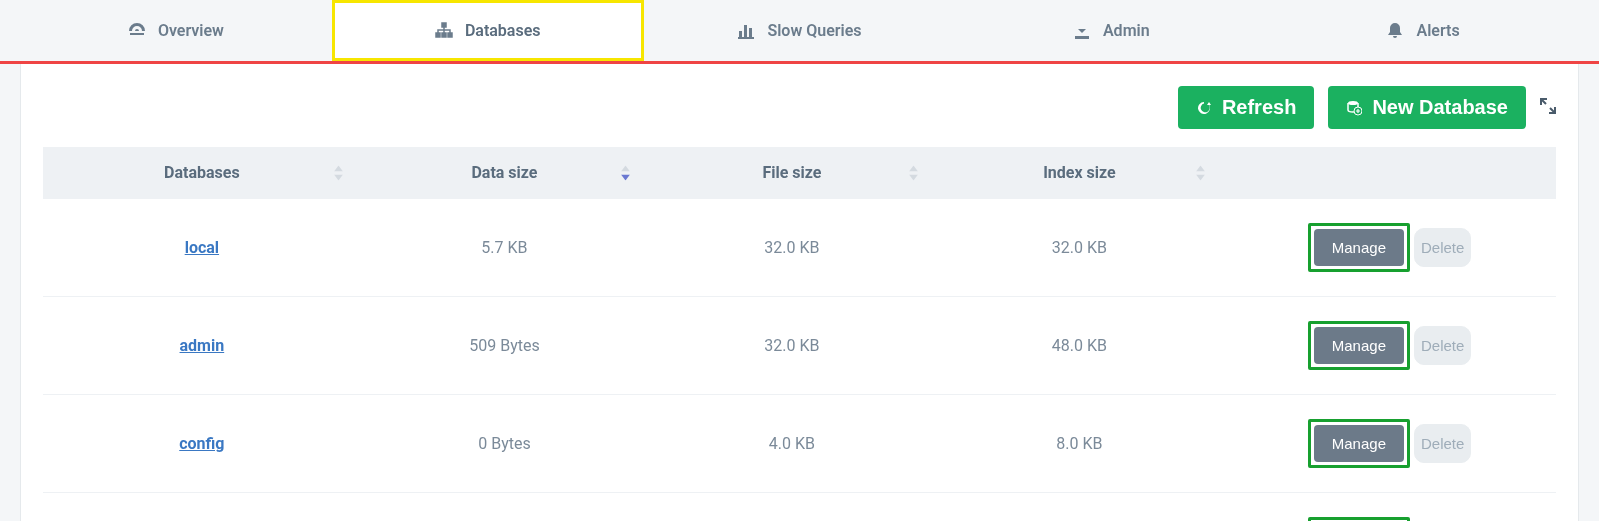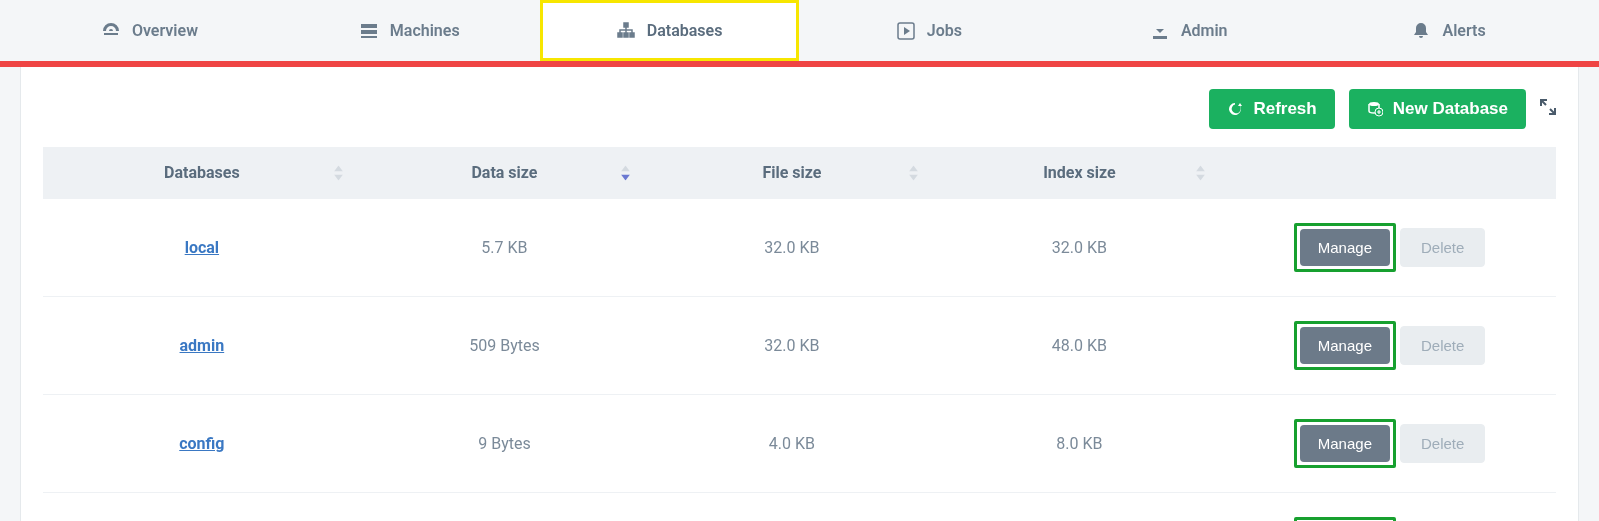--- a/index.html
+++ b/index.html
@@ -6,21 +6,21 @@
   body {
     font-family: -apple-system, BlinkMacSystemFont, "Segoe UI", Roboto, "Helvetica Neue", Arial, sans-serif;
     background: #f4f6f8;
     color: #5a6c7d;
     font-size: 15px;
     width: 1599px;
   }
   .tabs {
     display: flex;
     background: #f4f6f8;
-    border-bottom: 6px solid #ef4444;
+    border-bottom: 3px solid #ef4444;
     padding: 0 20px;
   }
   .tab {
     flex: 1;
     display: flex;
     align-items: center;
     justify-content: center;
     gap: 12px;
     padding: 18px 0;
     color: #6b7c8c;
@@ -49,21 +49,21 @@
     align-items: center;
     gap: 14px;
     padding: 22px 22px 18px 22px;
   }
   .btn {
     display: inline-flex;
     align-items: center;
     gap: 10px;
     padding: 10px 18px;
     border-radius: 4px;
-    font-size: 17px;
+    font-size: 20px;
     font-weight: 600;
     border: none;
     cursor: pointer;
   }
   .btn-green { background: #1bb160; color: #fff; }
   .btn-green svg { width: 16px; height: 16px; fill: #fff; }
   .expand-icon { cursor: pointer; color: #4a5b6b; }
   .expand-icon svg { width: 16px; height: 16px; fill: #4a5b6b; stroke: #4a5b6b; }
 
   table {
@@ -108,22 +108,22 @@
     border: none;
     border-radius: 4px;
     padding: 10px 18px;
     font-size: 15px;
     cursor: pointer;
   }
   .btn-delete {
     background: #fff;
     color: #5a6c7d;
     border: 1px solid #d6dce2;
-    border-radius: 4px;
-    padding: 10px 20px;
+    border-radius: 10px;
+    padding: 10px 6px;
     font-size: 15px;
     cursor: pointer;
   }
   .btn-delete.disabled {
     background: #e9edf0;
     color: #9fadb9;
     border: 1px solid #e9edf0;
     cursor: not-allowed;
   }
   .manage-highlight {
@@ -195,37 +195,31 @@
   </defs>
 </svg>
 
 <div class="tabs" id="tabs">
     <div class="tab">
       <svg viewBox="0 0 18 18">
         <use href="#i-dashboard"></use>
       </svg>
       <span>Overview</span>
     </div>
+    <div class="tab active">
+      <svg viewBox="0 0 18 18">
+        <use href="#i-sitemap"></use>
+      </svg>
+      <span>Databases</span>
+    </div>
     <div class="tab">
       <svg viewBox="0 0 18 18">
-        <use href="#i-server"></use>
-      </svg>
-      <span>Machines</span>
-    </div>
-    <div class="tab active">
-      <svg viewBox="0 0 18 18">
-        <use href="#i-sitemap"></use>
-      </svg>
-      <span>Databases</span>
-    </div>
-    <div class="tab">
-      <svg viewBox="0 0 18 18">
-        <use href="#i-play"></use>
-      </svg>
-      <span>Jobs</span>
+        <use href="#i-bar-chart"></use>
+      </svg>
+      <span>Slow Queries</span>
     </div>
     <div class="tab">
       <svg viewBox="0 0 18 18">
         <use href="#i-download"></use>
       </svg>
       <span>Admin</span>
     </div>
     <div class="tab">
       <svg viewBox="0 0 18 18">
         <use href="#i-bell"></use>
@@ -328,21 +322,21 @@
           <td>509 Bytes</td>
           <td>32.0 KB</td>
           <td>48.0 KB</td>
           <td class="actions"><span class="actions-wrap">
               <span class="manage-highlight" style="border-top: 3px solid rgb(23, 160, 47);"><button class="btn-manage">Manage</button></span>
               <button class="btn-delete disabled">Delete</button>
             </span></td>
         </tr>
         <tr>
           <td class="db-name">config</td>
-          <td>9 Bytes</td>
+          <td>0 Bytes</td>
           <td>4.0 KB</td>
           <td>8.0 KB</td>
           <td class="actions"><span class="actions-wrap">
               <span class="manage-highlight" style="border-top: 3px solid rgb(23, 160, 47);"><button class="btn-manage">Manage</button></span>
               <button class="btn-delete disabled">Delete</button>
             </span></td>
         </tr>
         <tr>
           <td class="db-name">test</td>
           <td>0 Bytes</td>

